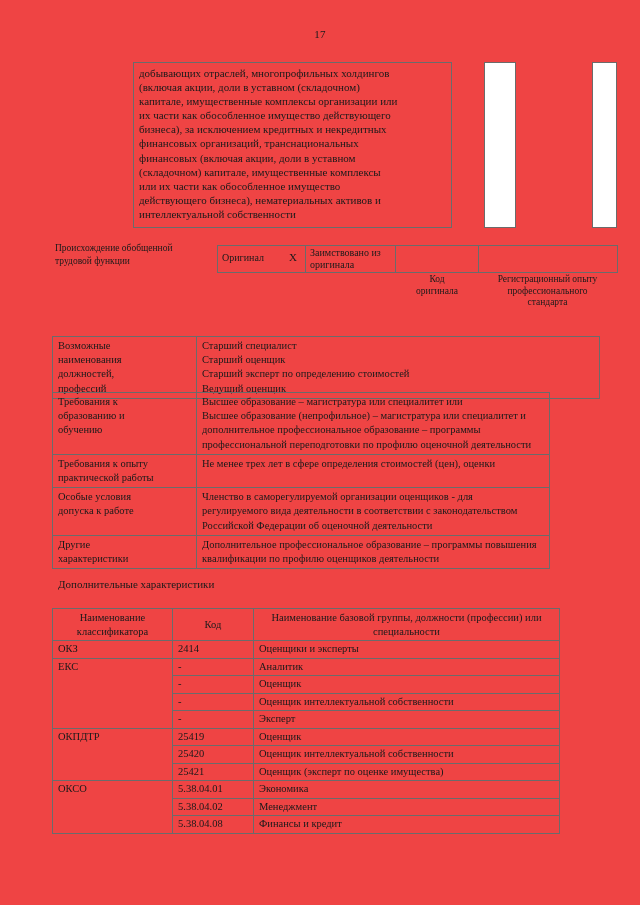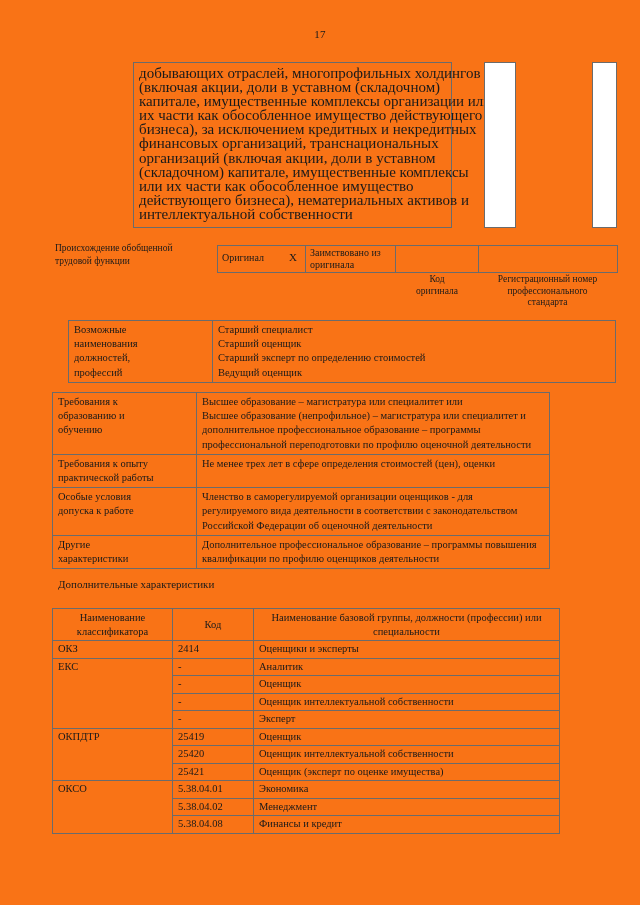--- a/index.html
+++ b/index.html
@@ -14,21 +14,21 @@
     font-family: "Liberation Serif", "DejaVu Serif", serif;
     color: #1a1a1a;
     overflow: hidden;
   }
 
   .page {
     position: absolute;
     left: 0; top: 0;
     width: 640px;
     height: 905px;
-    background: #f97316;
+    background: #ef4444;
   }
 
   
   .page-number {
     position: absolute;
     left: 0;
     top: 28px;
     width: 640px;
     text-align: center;
     font-size: 11px;
@@ -38,21 +38,21 @@
   
   .para-box {
     position: absolute;
     left: 133px;
     top: 62px;
     width: 319px;
     min-height: 166px;
     border: 1px solid #6b6b6b;
     box-sizing: border-box;
     padding: 3px 11px 2px 5px;
-    font-size: 15px;
+    font-size: 11px;
     line-height: 14.1px;
     text-align: left;
   }
   .para-box .ln { display: block; white-space: nowrap; }
 
   
   .vbox {
     position: absolute;
     border: 1px solid #6b6b6b;
     box-sizing: border-box;
@@ -118,21 +118,21 @@
     font-size: 10.5px;
   }
   table.doc td {
     border: 1px solid #6b6b6b;
     padding: 2px 5px 2px 5px;
     vertical-align: top;
     line-height: 14.2px;
   }
 
   
-  #positions-table { left: 52px; top: 320px; width: 548px; margin-left: 16px; }
+  #positions-table { left: 52px; top: 336px; width: 548px; }
   #positions-table .col-a { width: 133px; }
 
   .stack { display: block; }
   .stack span { display: block; white-space: nowrap; }
 
   
   #requirements-table { left: 52px; top: 392px; width: 498px; }
   #requirements-table .col-a { width: 133px; }
 
   
@@ -167,21 +167,21 @@
   <div class="page-number">17</div>
 
   <div class="para-box">
     <div id="para-lines">
         <span class="ln">добывающих отраслей, многопрофильных холдингов</span>
         <span class="ln">(включая акции, доли в уставном (складочном)</span>
         <span class="ln">капитале, имущественные комплексы организации или</span>
         <span class="ln">их части как обособленное имущество действующего</span>
         <span class="ln">бизнеса), за исключением кредитных и некредитных</span>
         <span class="ln">финансовых организаций, транснациональных</span>
-        <span class="ln">организаций (включая акции, доли в уставном</span>
+        <span class="ln">финансовых (включая акции, доли в уставном</span>
         <span class="ln">(складочном) капитале, имущественные комплексы</span>
         <span class="ln">или их части как обособленное имущество</span>
         <span class="ln">действующего бизнеса), нематериальных активов и</span>
         <span class="ln">интеллектуальной собственности</span>
       </div>
   </div>
 
   <div class="vbox vbox-a"></div>
   <div class="vbox vbox-b"></div>
 
@@ -205,21 +205,21 @@
       <td class="c-blank2"></td>
     </tr>
   </tbody>
     </table>
 
   <div class="cap cap-code">
     <span>Код</span><br>
     <span>оригинала</span>
   </div>
   <div class="cap cap-reg">
-    <span>Регистрационный номер</span><br>
+    <span>Регистрационный опыту</span><br>
     <span>профессионального</span><br>
     <span>стандарта</span>
   </div>
 
   <table class="doc" id="positions-table">
     <tbody>
         <tr>
       <td class="col-a">
         <span class="stack" id="positions-label">
               <span>Возможные</span>

